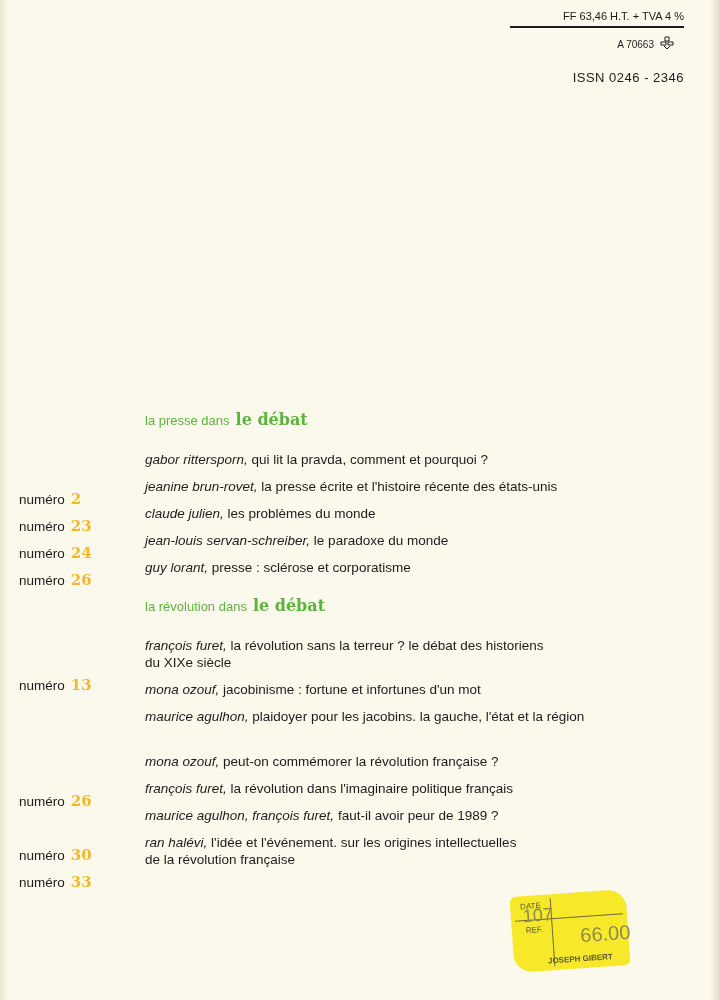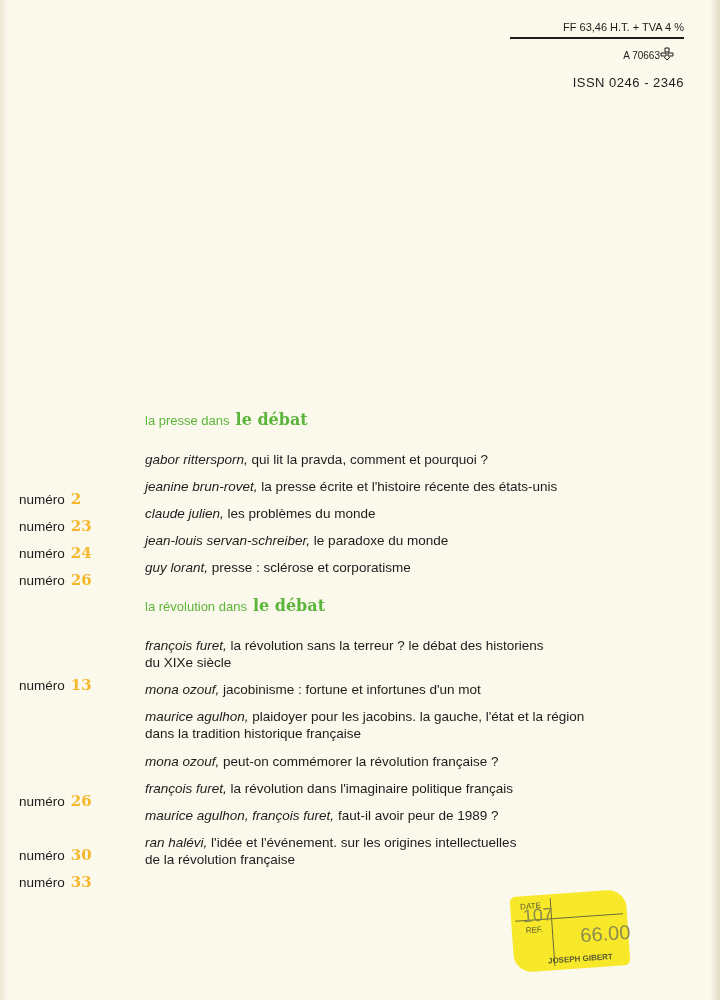--- a/index.html
+++ b/index.html
@@ -14,24 +14,24 @@
     background:linear-gradient(to right, rgba(230,222,200,0), rgba(215,205,180,0.7));
   }
   .edge-left {
     position:absolute; left:0; top:0; width:8px; height:1000px;
     background:linear-gradient(to left, rgba(230,222,200,0), rgba(225,215,190,0.6));
   }
   .price-block {
     position:absolute; right:36px; top:6px; width:180px; text-align:right;
   }
   .price-main { font-size:16px; line-height:18px; }
-  .price-sub { font-size:11px; line-height:13px; margin-top:15px; }
+  .price-sub { font-size:11px; line-height:13px; margin-top:4px; }
   .price-rule { height:2px; background:#1c1c1c; margin-top:3px; width:174px; margin-left:auto; }
-  .code-line { font-size:10px; margin-top:8px; display:flex; justify-content:flex-end; align-items:center; margin-right:10px; }
-  .issn { font-size:13px; letter-spacing:0.5px; margin-top:12px; }
+  .code-line { font-size:10px; margin-top:8px; display:flex; justify-content:flex-end; align-items:center; gap:6px; margin-right:10px; }
+  .issn { font-size:13px; letter-spacing:0.5px; margin-top:18px; }
 
   .section-head {
     position:absolute; left:145px; font-size:13px; color:#5bb53a;
   }
   .section-head .brand {
     font-family:"DejaVu Serif", serif; font-weight:bold; font-size:16px; margin-left:6px;
   }
   .row { position:absolute; left:0; width:720px; font-size:13.5px; line-height:17px; }
   .num { position:absolute; left:19px;margin-top:40px; }
   .num .n {
@@ -103,21 +103,21 @@
 </div>
 
 <div class="row" style="top:637px;">
   <span class="num"><span>numéro</span><span class="n">13</span></span>
   <span class="entry"><i>françois furet,</i> <span>la révolution sans la terreur ? le débat des historiens</span><br><span>du XIXe siècle</span></span>
 </div>
 <div class="row" style="top:681px;">
   <span class="entry"><i>mona ozouf,</i> <span>jacobinisme : fortune et infortunes d'un mot</span></span>
 </div>
 <div class="row" style="top:708px;">
-  <span class="entry"><i>maurice agulhon,</i> <span>plaidoyer pour les jacobins. la gauche, l'état et la région</span><br><span>dans la tradition historique française</span></span>
+  <span class="entry"><i>maurice agulhon,</i> <span>plaidoyer pour les jacobins. la gauche, l'état et la région</span><br></span>
 </div>
 <div class="row" style="top:753px;">
   <span class="num"><span>numéro</span><span class="n">26</span></span>
   <span class="entry"><i>mona ozouf,</i> <span>peut-on commémorer la révolution française ?</span></span>
 </div>
 <div class="row" style="top:780px;">
   <span class="entry"><i>françois furet,</i> <span>la révolution dans l'imaginaire politique français</span></span>
 </div>
 <div class="row" style="top:807px;">
   <span class="num"><span>numéro</span><span class="n">30</span></span>

